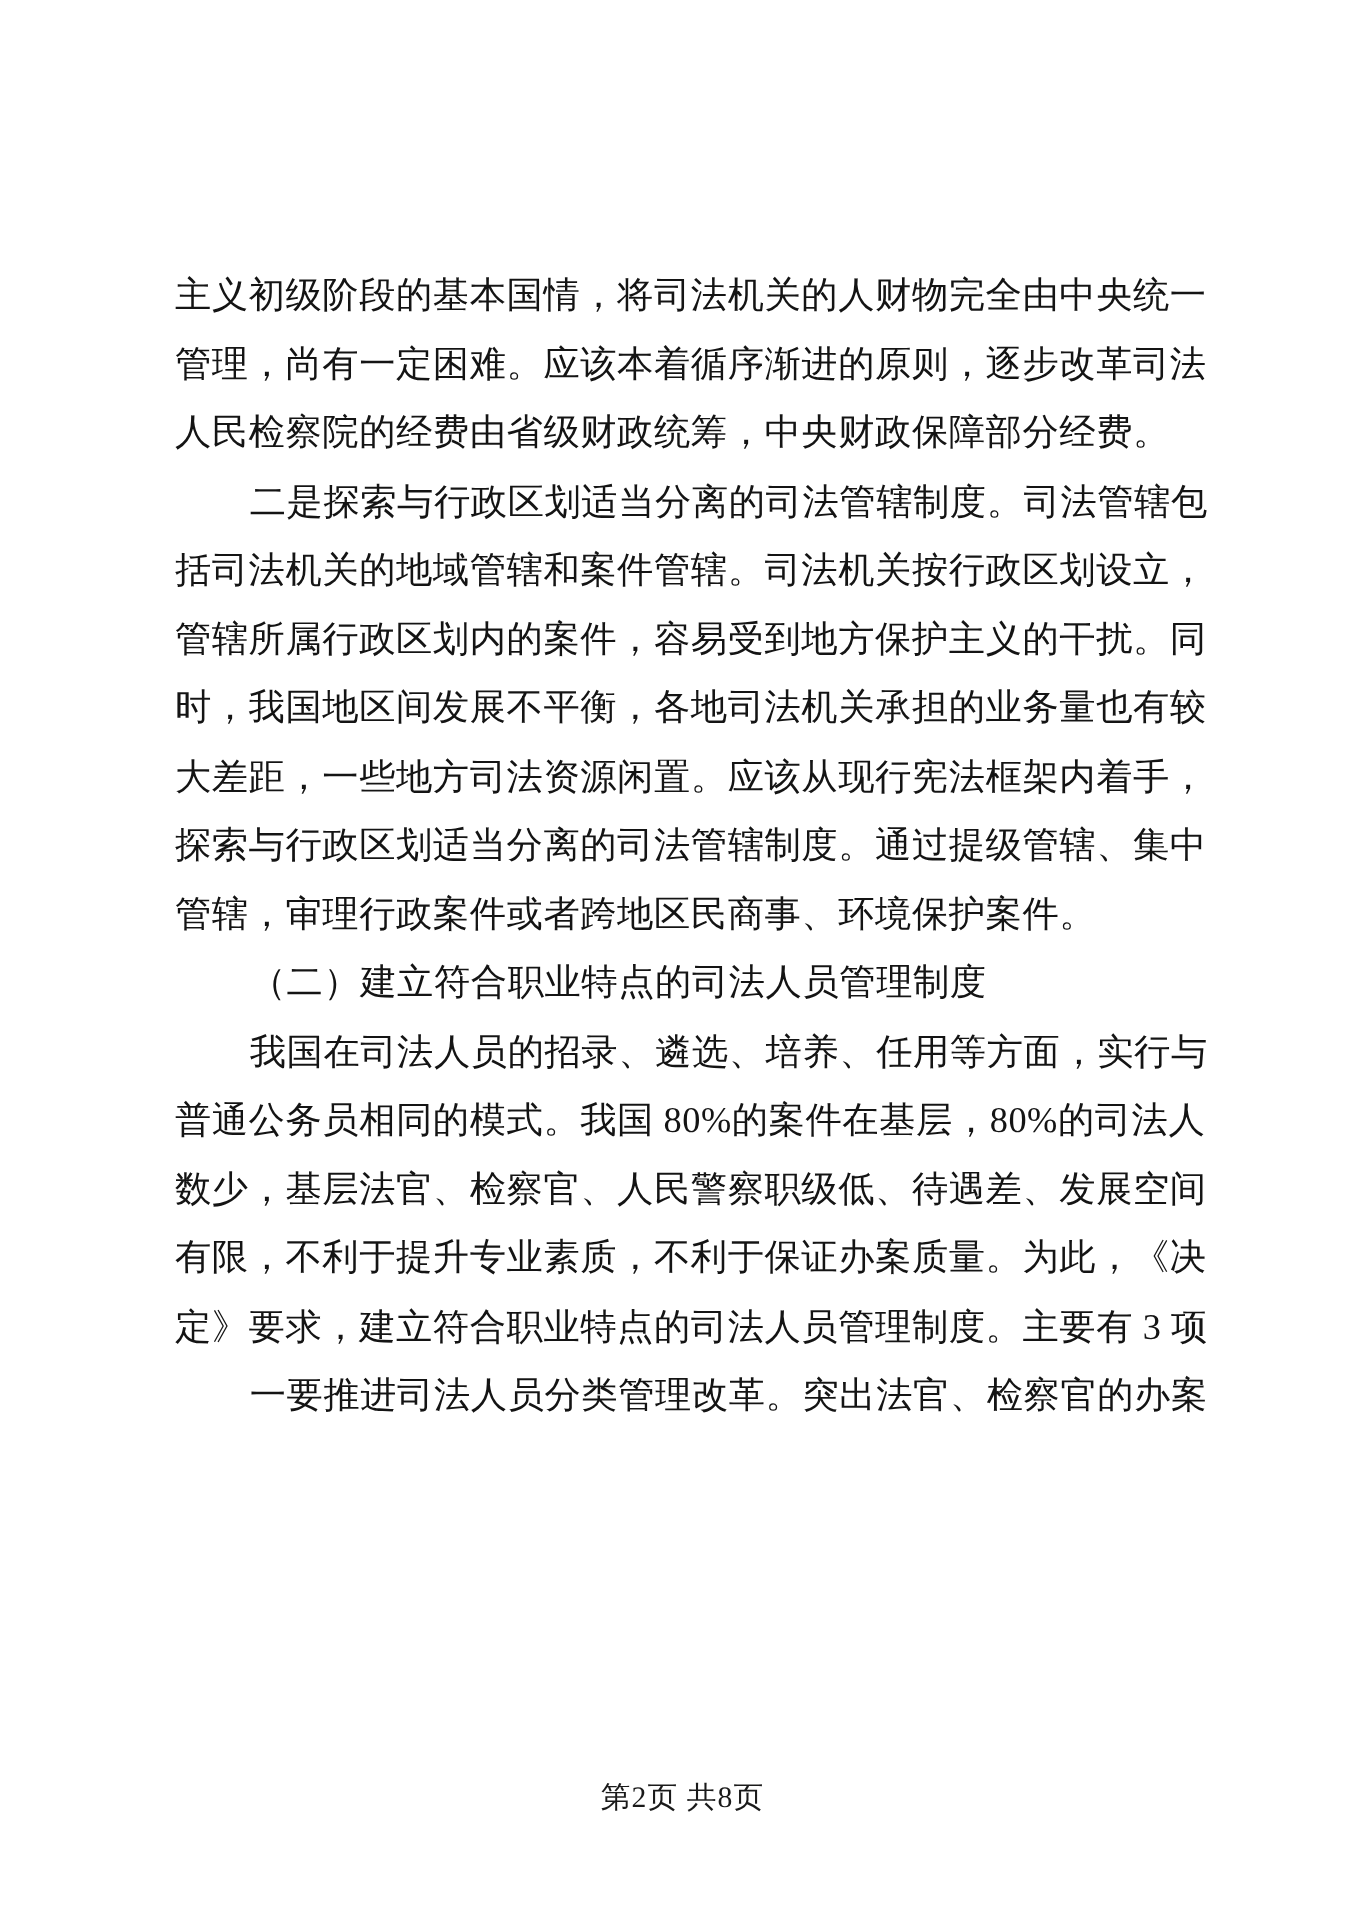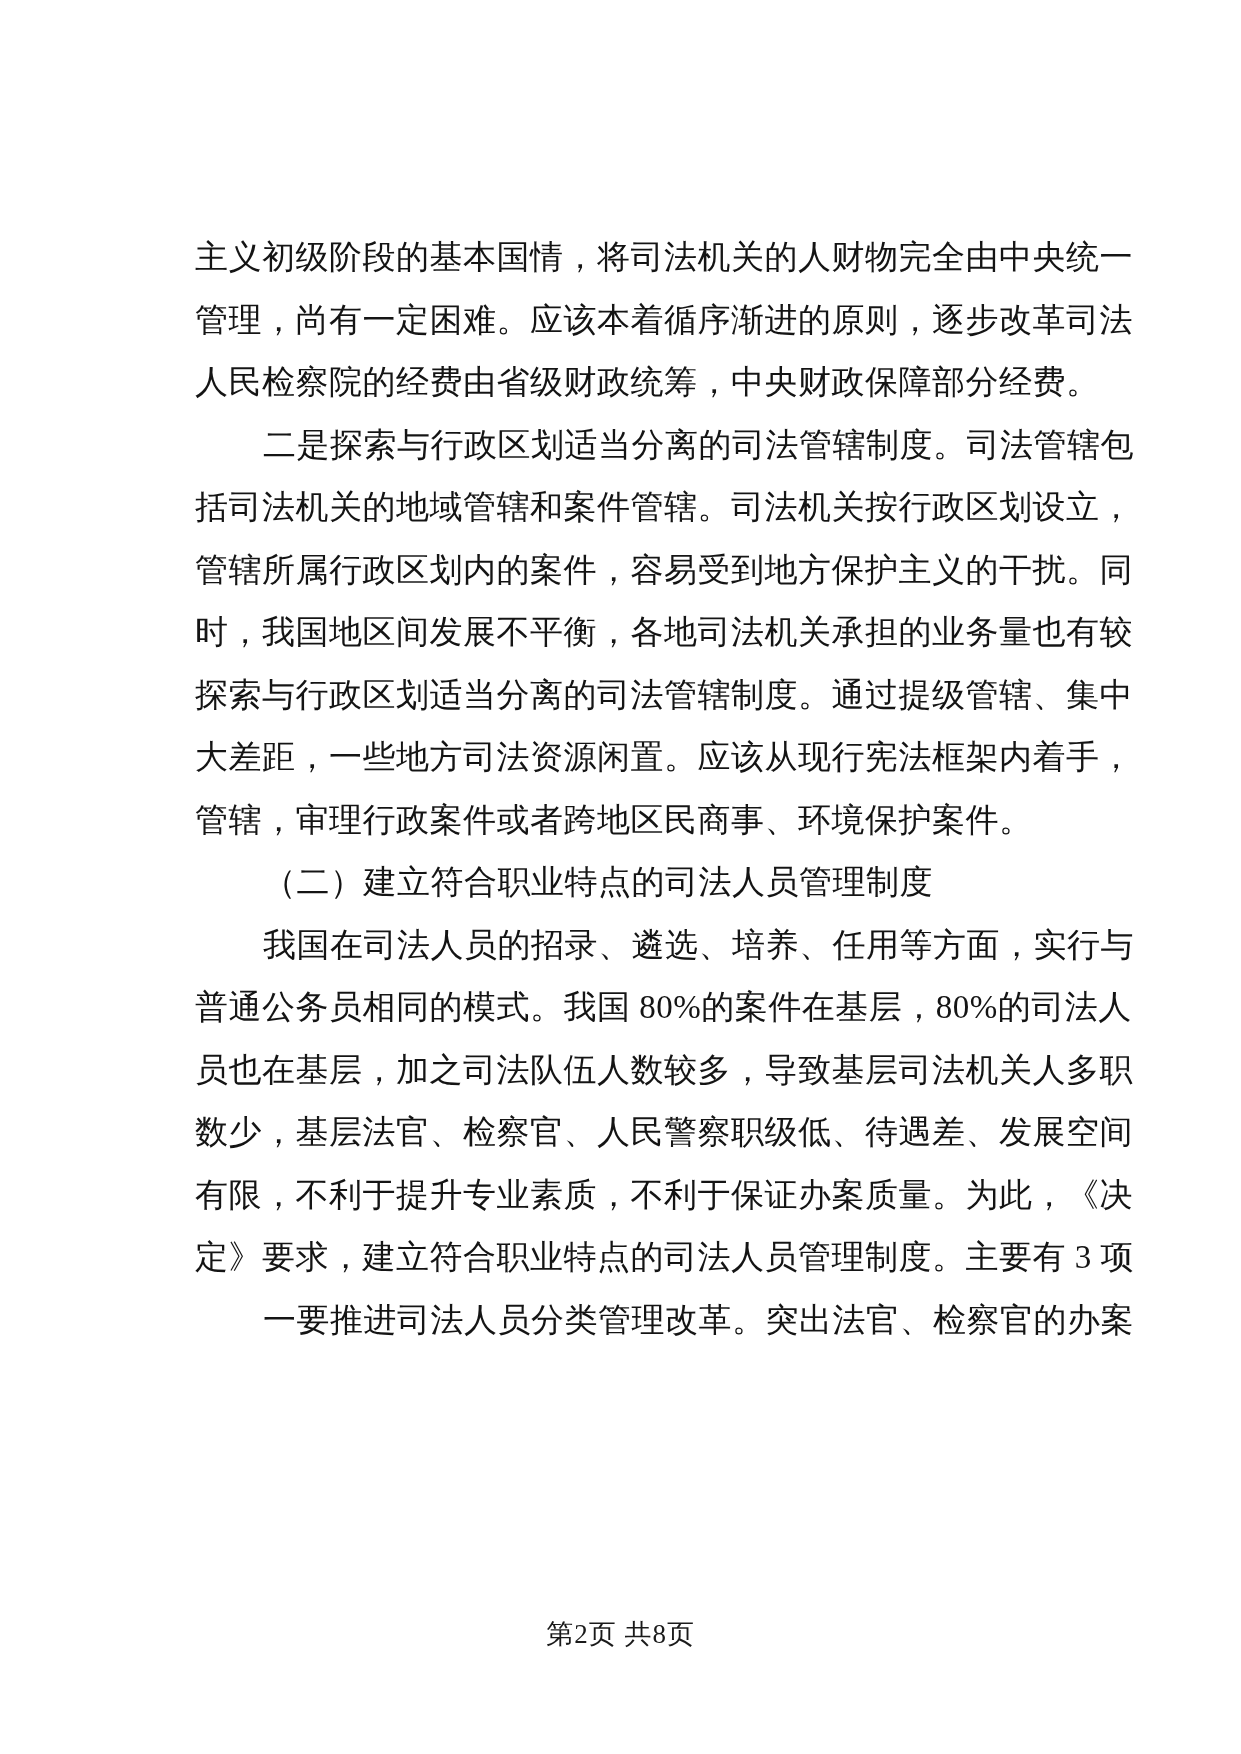--- a/index.html
+++ b/index.html
@@ -19,23 +19,22 @@
     position: absolute;
     left: 0;
     top: 0;
     width: 1241px;
     height: 1754px;
     background: #ffffff;
   }
   .text-body {
     position: absolute;
     left: 159px;
-    top: 226px;
+    top: 238px;
     width: 933px;
-    margin-left: 36px;
   }
   .line {
     height: 62.5px;
     line-height: 62.5px;
     font-size: 33px;
     letter-spacing: 0.5px;
     text-align: justify;
     
     text-align-last: justify;
     white-space: nowrap;
@@ -64,27 +63,26 @@
 
 <div class="page">
   <div class="text-body">
     <div class="line">主义初级阶段的基本国情，将司法机关的人财物完全由中央统一</div>
     <div class="line">管理，尚有一定困难。应该本着循序渐进的原则，逐步改革司法</div>
     <div class="line para-end">人民检察院的经费由省级财政统筹，中央财政保障部分经费。</div>
     <div class="line indent">二是探索与行政区划适当分离的司法管辖制度。司法管辖包</div>
     <div class="line">括司法机关的地域管辖和案件管辖。司法机关按行政区划设立，</div>
     <div class="line">管辖所属行政区划内的案件，容易受到地方保护主义的干扰。同</div>
     <div class="line">时，我国地区间发展不平衡，各地司法机关承担的业务量也有较</div>
+    <div class="line">大差距，一些地方司法资源闲置。应该从现行宪法框架内着手，</div>
     <div class="line">探索与行政区划适当分离的司法管辖制度。通过提级管辖、集中</div>
-    <div class="line">大差距，一些地方司法资源闲置。应该从现行宪法框架内着手，</div>
     <div class="line para-end">管辖，审理行政案件或者跨地区民商事、环境保护案件。</div>
     <div class="line indent para-end">（二）建立符合职业特点的司法人员管理制度</div>
     <div class="line indent">我国在司法人员的招录、遴选、培养、任用等方面，实行与</div>
     <div class="line">普通公务员相同的模式。我国 80%的案件在基层，80%的司法人</div>
-    <div class="line">员也在基层，加之司法队伍人数较多，导致基层司法机关人多职</div>
     <div class="line">数少，基层法官、检察官、人民警察职级低、待遇差、发展空间</div>
     <div class="line">有限，不利于提升专业素质，不利于保证办案质量。为此，《决</div>
     <div class="line">定》要求，建立符合职业特点的司法人员管理制度。主要有 3 项</div>
     <div class="line indent">一要推进司法人员分类管理改革。突出法官、检察官的办案</div>
   </div>
 
   <div class="footer">第2页 共8页</div>
 </div>
 
 </body></html>

